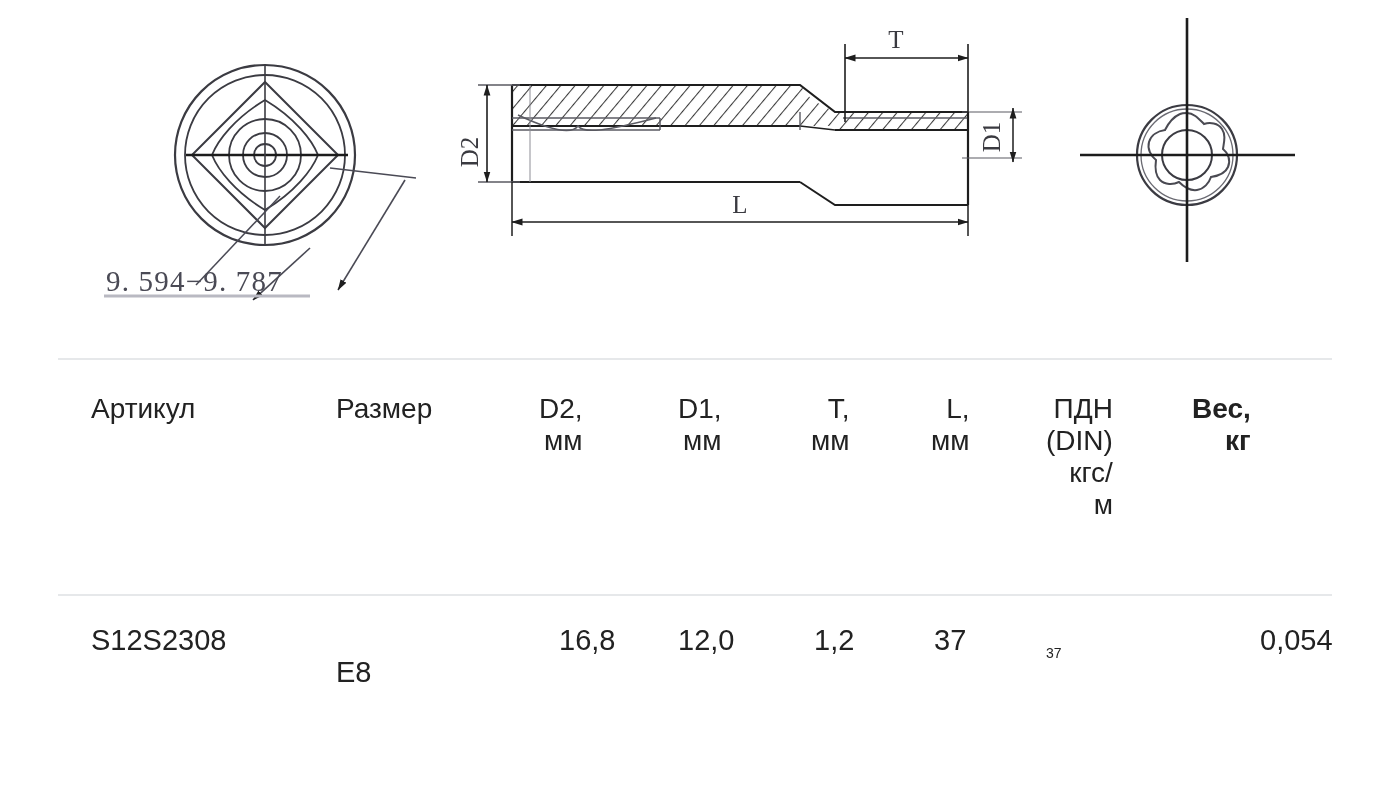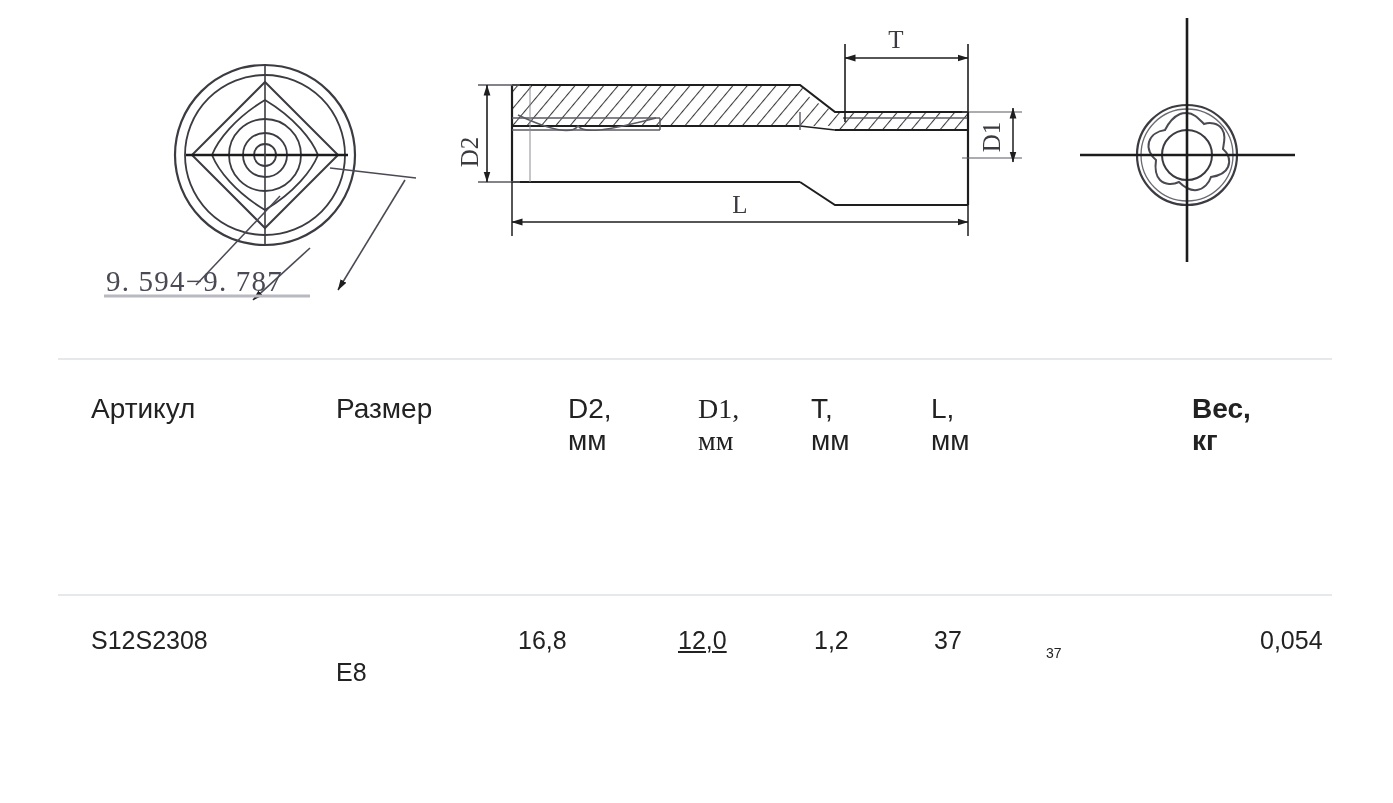--- a/index.html
+++ b/index.html
@@ -57,57 +57,58 @@
     border-top: 2px solid #e6e8ea;
     width: 100%;
   }
   .table-grid {
     position: relative;
     width: 100%;
   }
   .header-row {
     position: relative;
     height: 234px;
+    text-align: right;
   }
   .body-row {
     position: relative;
     height: 120px;
   }
   .cell {
     position: absolute;
     top: 33px;
     font-size: 28px;
     line-height: 32px;
     color: #222222;
     white-space: pre-line;
     font-weight: 400;
   }
   .body-row .cell {
     top: 28px;
-    font-size: 25px;
+    font-size: 29px;
   }
   .cell.small {
     font-size: 14px;
     top: 41px;
   }
 
   
   .col-0 { left: 33px; }
   .col-1 { left: 278px; }
-  .col-2 { left: 481px; margin-left: 29px; }
-  .col-3 { left: 640px; font-family: Liberation Serif, serif; }
+  .col-2 { left: 481px; }
+  .col-3 { left: 620px; }
   .col-4 { left: 753px; }
   .col-5 { left: 873px; }
   .col-6 { left: 988px; }
   .col-7 { left: 1134px; font-weight: bold; }
 
   .b-col-0 { left: 33px; }
   .b-col-1 { left: 278px; margin-top: 32px; }
-  .b-col-2 { left: 460px; text-align: center; }
-  .b-col-3 { left: 620px; text-decoration: underline; }
+  .b-col-2 { left: 501px; text-align: center; }
+  .b-col-3 { left: 620px; }
   .b-col-4 { left: 756px; }
   .b-col-5 { left: 876px; }
   .b-col-6 { left: 988px; }
   .b-col-7 { left: 1202px; }
 </style>
 </head>
 <body>
 
 <div id="drawing-area">
   <svg id="drawing-svg" viewBox="0 0 1393 340">
@@ -242,20 +243,24 @@
       <div class="cell col-0">Артикул</div>
       <div class="cell col-1">Размер</div>
       <div class="cell col-2">D2,
 мм</div>
       <div class="cell col-3">D1,
 мм</div>
       <div class="cell col-4">Т,
 мм</div>
       <div class="cell col-5">L,
 мм</div>
+      <div class="cell col-6">ПДН
+(DIN)
+кгс/
+м</div>
       <div class="cell col-7">Вес,
 кг</div>
     </div>
 
     <div class="divider"></div>
 
     <div class="body-row">
       <div class="cell b-col-0">S12S2308</div>
       <div class="cell b-col-1">E8</div>
       <div class="cell b-col-2">16,8</div>

